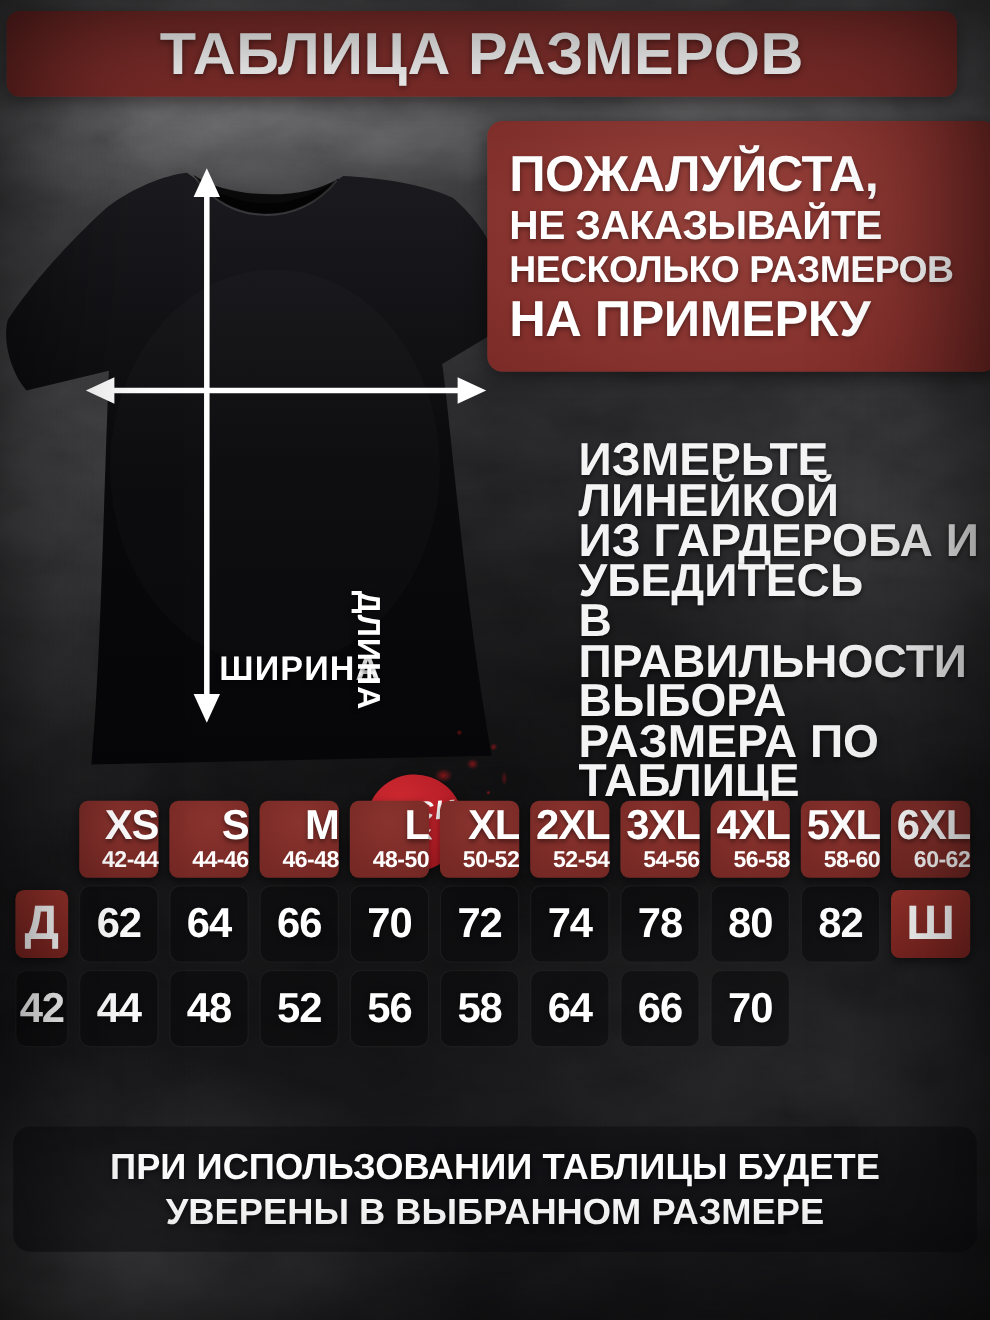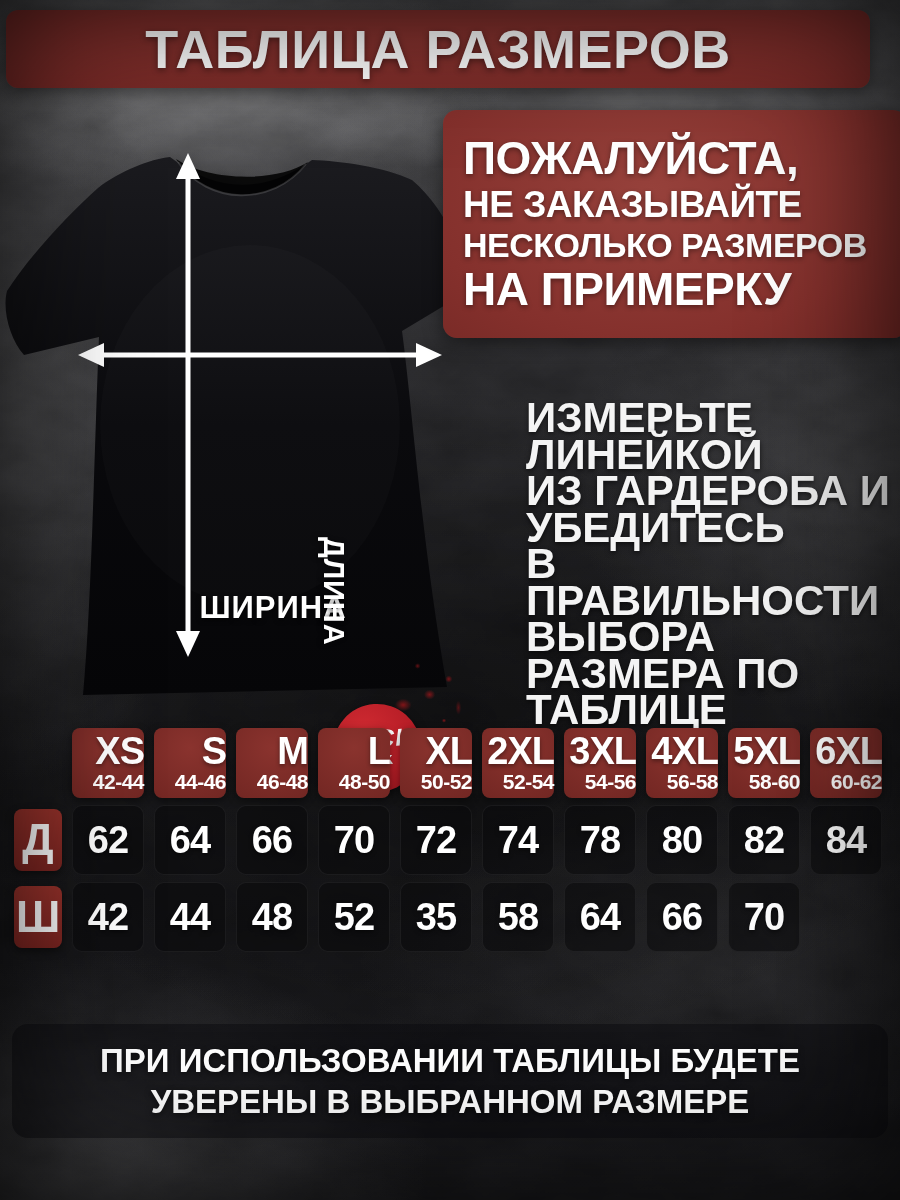--- a/index.html
+++ b/index.html
@@ -252,28 +252,27 @@
     <div class="rlabel">Д</div>
     <div class="dcell">62</div>
     <div class="dcell">64</div>
     <div class="dcell">66</div>
     <div class="dcell">70</div>
     <div class="dcell">72</div>
     <div class="dcell">74</div>
     <div class="dcell">78</div>
     <div class="dcell">80</div>
     <div class="dcell">82</div>
-    <div class="dcell">84</div>
 
     <div class="rlabel">Ш</div>
     <div class="dcell">42</div>
     <div class="dcell">44</div>
     <div class="dcell">48</div>
     <div class="dcell">52</div>
-    <div class="dcell">35</div>
+    <div class="dcell">56</div>
     <div class="dcell">58</div>
     <div class="dcell">64</div>
     <div class="dcell">66</div>
     <div class="dcell">70</div>
   </div>
 
   <div class="footer">
     <div>ПРИ ИСПОЛЬЗОВАНИИ ТАБЛИЦЫ БУДЕТЕ</div>
     <div>УВЕРЕНЫ В ВЫБРАННОМ РАЗМЕРЕ</div>
   </div>

